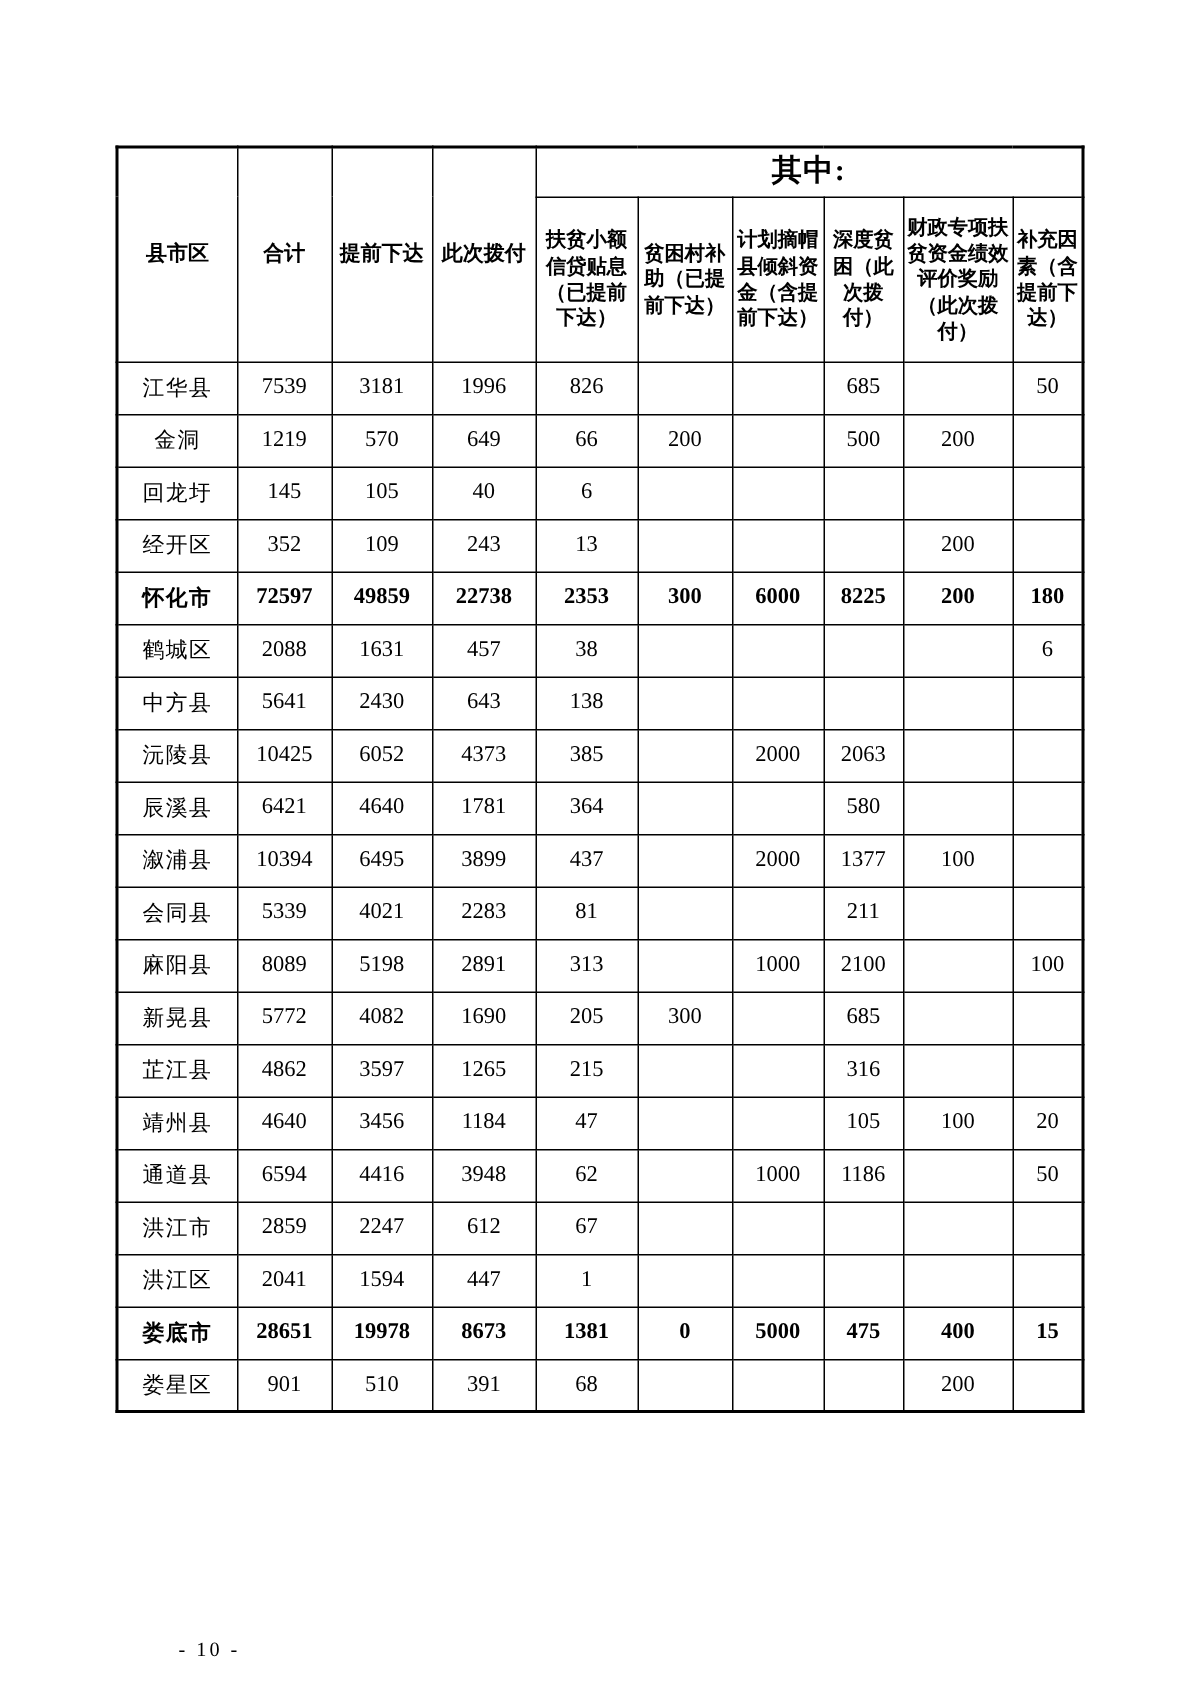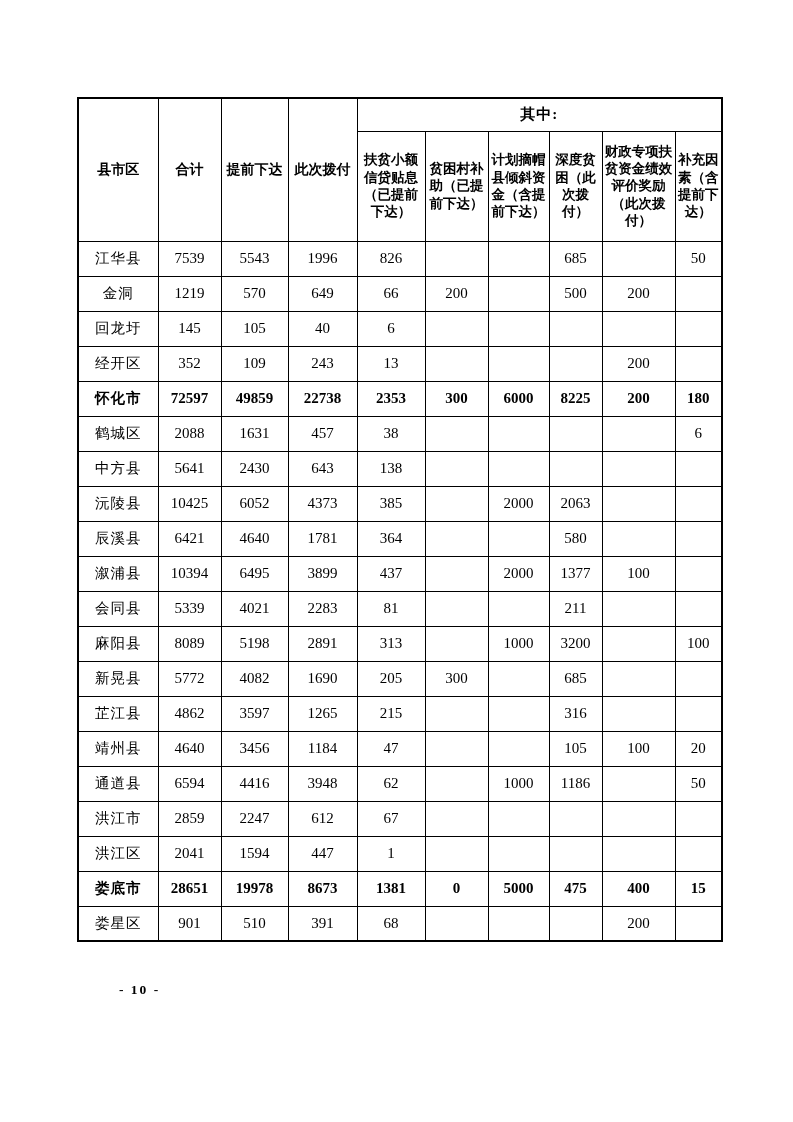--- a/index.html
+++ b/index.html
@@ -43,42 +43,41 @@
   thead th {
     font-weight: bold;
     font-size: 14px;
     line-height: 1.25;
   }
   thead tr.header-row-2 th {
     font-size: 13.5px;
     line-height: 1.28;
   }
   th.qizhong-header {
-    font-size: 15px;
+    font-size: 20px;
     letter-spacing: 1px;
   }
   tbody tr { height: 35px; }
   tbody td {
     font-size: 15px;
   }
   tbody td.county {
     font-size: 14.5px;
     letter-spacing: 1px;
   }
   tbody tr.bold-row td {
     font-weight: bold;
   }
   .page-number {
     position: absolute;
     left: 119px;
-    top: 982px;
+    top: 1092px;
     font-size: 13.5px;
     letter-spacing: 2px;
     white-space: pre;
-    font-weight: bold;
   }
 </style>
 </head>
 <body>
 
 <div class="page">
 
   <table class="data-table">
     <colgroup>
       <col style="width:80px">
@@ -106,21 +105,21 @@
         <th>计划摘帽县倾斜资金（含提前下达）</th>
         <th>深度贫困（此次拨付）</th>
         <th>财政专项扶贫资金绩效评价奖励（此次拨付）</th>
         <th>补充因素（含提前下达）</th>
       </tr>
     </thead>
     <tbody id="table-body">
         <tr>
           <td class="county">江华县</td>
           <td>7539</td>
-          <td>5543</td>
+          <td>3181</td>
           <td>1996</td>
           <td>826</td>
           <td></td>
           <td></td>
           <td>685</td>
           <td></td>
           <td>50</td>
         </tr>
         <tr>
           <td class="county">金洞</td>
@@ -243,21 +242,21 @@
           <td></td>
         </tr>
         <tr>
           <td class="county">麻阳县</td>
           <td>8089</td>
           <td>5198</td>
           <td>2891</td>
           <td>313</td>
           <td></td>
           <td>1000</td>
-          <td>3200</td>
+          <td>2100</td>
           <td></td>
           <td>100</td>
         </tr>
         <tr>
           <td class="county">新晃县</td>
           <td>5772</td>
           <td>4082</td>
           <td>1690</td>
           <td>205</td>
           <td>300</td>

